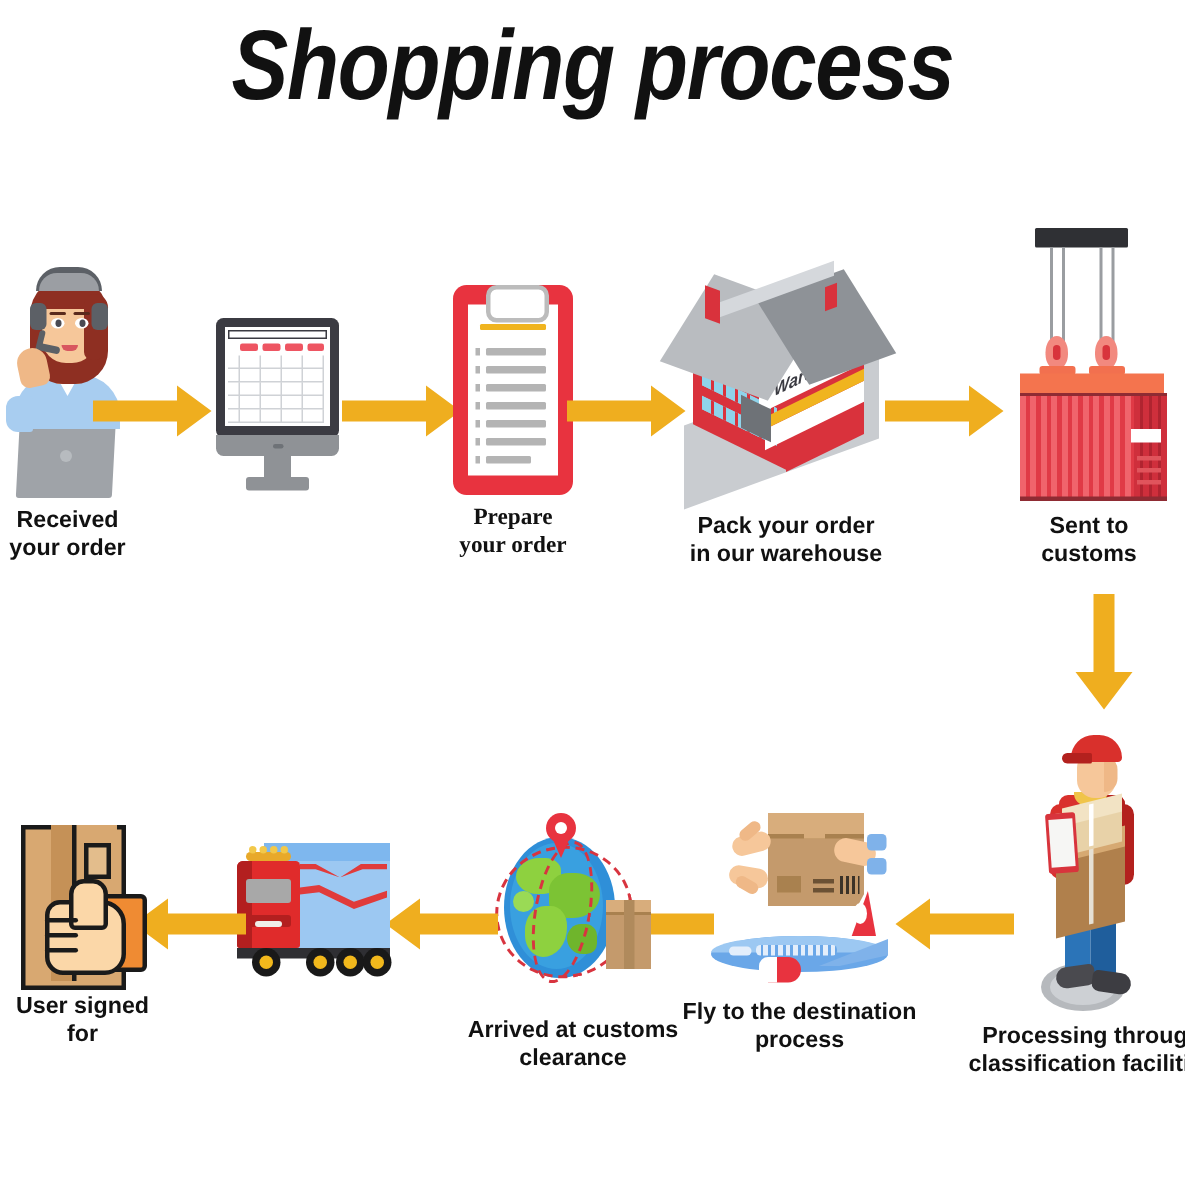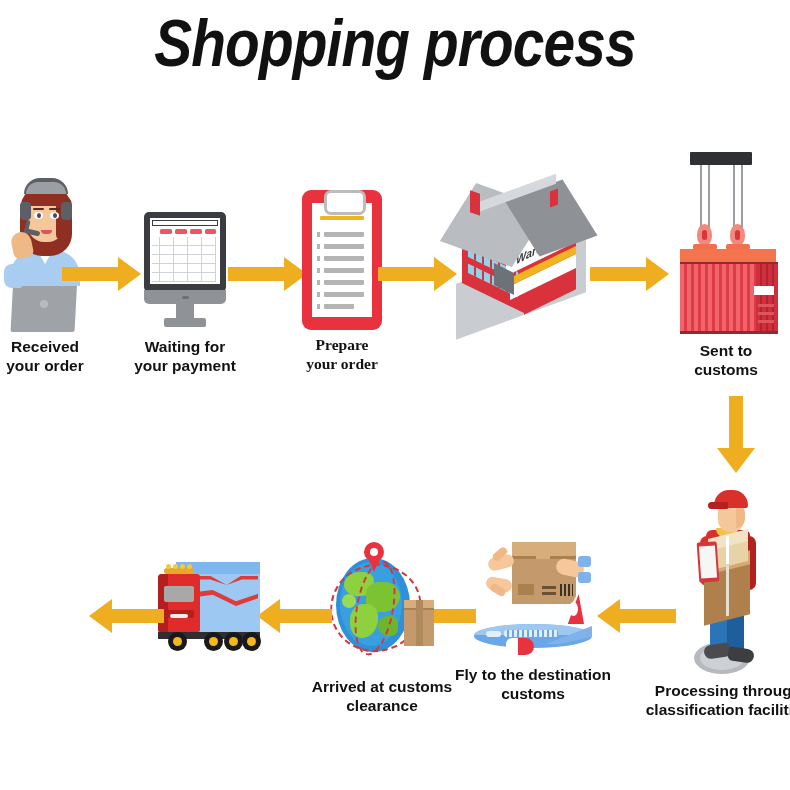--- a/index.html
+++ b/index.html
@@ -188,22 +188,20 @@
           <div></div>
           <div></div>
           <div></div>
           <div></div>
       </div>
       <div class="sh" style="left:6px;top:78px;width:82px;height:14px;background:#8f9296;border-radius:0 0 5px 5px;"></div>
       <div class="sh" style="left:44px;top:84px;width:7px;height:3px;background:#6e7277;border-radius:2px;"></div>
       <div class="sh mon-neck" style="left:38px;top:92px;width:18px;height:16px;"></div>
       <div class="sh mon-foot" style="left:26px;top:106px;width:42px;height:9px;"></div>
     </div>
-    <div class="caption" style="left:-32px;top:126px;width:158px;">Waiting for
-your payment</div>
   </div>
 
   <div class="arrow" style="left:228px;top:256px;">
     <svg width="80" height="36" viewBox="0 0 80 36">
         <polygon points="0,11 56,11 56,1 79,18 56,35 56,25 0,25" fill="#efae1f"></polygon>
       </svg>
   </div>
 
   <div class="step" style="left:302px;top:190px;width:80px;height:142px;font-family:Liberation Serif, serif;">
     <div class="art" style="width:80px;height:142px;">
@@ -262,20 +260,22 @@
 
       <div class="sh wh-darkgray" style="left:72px;top:14px;width:58px;height:56px;transform:skew(32deg,-20deg);"></div>
 
       <div class="sh" style="left:28px;top:12px;width:78px;height:10px;background:#d5d8dc;transform:skewY(-20deg);"></div>
 
       <div class="sh wh-red" style="left:20px;top:16px;width:10px;height:22px;transform:skewY(20deg);"></div>
       <div class="sh wh-red" style="left:100px;top:14px;width:8px;height:16px;transform:skewY(-20deg);"></div>
 
       <div class="sh" style="left:44px;top:92px;width:20px;height:22px;background:#6e7277;transform:skewY(26deg);"></div>
     </div>
+    <div class="caption" style="left:-14px;top:166px;width:176px;">Pack your order
+in our warehouse</div>
   </div>
 
   <div class="arrow" style="left:590px;top:256px;">
     <svg width="80" height="36" viewBox="0 0 80 36">
         <polygon points="0,11 56,11 56,1 79,18 56,35 56,25 0,25" fill="#efae1f"></polygon>
       </svg>
   </div>
 
   <div class="step" style="left:668px;top:152px;width:114px;height:180px;">
     <div class="art" style="width:114px;height:180px;">
@@ -395,21 +395,21 @@
       <div class="sh" style="left:44px;top:88px;width:54px;height:7px;
            background:repeating-linear-gradient(90deg,#e3eefb 0 3px,#6aa7e8 3px 5px);border-radius:3px;"></div>
       <div class="sh" style="left:26px;top:89px;width:15px;height:6px;background:#e3eefb;border-radius:3px;"></div>
 
       <div class="sh" style="left:52px;top:96px;width:22px;height:17px;background:#e8333f;border-radius:0 10px 10px 0;"></div>
       <div class="sh" style="left:46px;top:96px;width:12px;height:17px;background:#ffffff;border-radius:6px 0 0 6px;"></div>
 
       <div class="sh" style="left:86px;top:84px;width:46px;height:18px;background:#7fb2ea;clip-path:polygon(0 100%,100% 0,100% 60%,30% 100%);"></div>
     </div>
     <div class="caption" style="left:-18px;top:124px;width:182px;">Fly to the destination
-customs</div>
+process</div>
   </div>
 
   <div class="arrow" style="left:396px;top:598px;">
     <svg width="80" height="36" viewBox="0 0 80 36">
         <polygon points="80,11 24,11 24,1 1,18 24,35 24,25 80,25" fill="#efae1f"></polygon>
       </svg>
   </div>
 
   <div class="step" style="left:322px;top:542px;width:120px;height:116px;">
     <div class="art" style="width:120px;height:116px;">
@@ -480,14 +480,35 @@
       <div class="sh tk-hub" style="left:95px;top:81px;width:9px;height:9px;"></div>
     </div>
   </div>
 
   <div class="arrow" style="left:88px;top:598px;">
     <svg width="76" height="36" viewBox="0 0 76 36">
         <polygon points="76,11 24,11 24,1 1,18 24,35 24,25 76,25" fill="#efae1f"></polygon>
       </svg>
   </div>
 
+  <div class="step" style="left:8px;top:550px;width:92px;height:110px;">
+    <div class="art" style="width:92px;height:110px;">
+
+      <div class="sh door" style="left:6px;top:0px;width:64px;height:104px;"></div>
+      <div class="sh doorpanel" style="left:26px;top:0px;width:14px;height:104px;"></div>
+      <div class="sh" style="left:40px;top:0px;width:30px;height:104px;background:#d8a871;border-left:3px solid #1a1a1a;box-sizing:border-box;"></div>
+      <div class="sh" style="left:48px;top:12px;width:18px;height:24px;background:#e3bd8c;border:3px solid #1a1a1a;box-sizing:border-box;"></div>
+
+      <div class="sh cuff" style="left:58px;top:46px;width:26px;height:46px;border-radius:0 4px 4px 0;"></div>
+
+      <div class="sh hand" style="left:22px;top:50px;width:48px;height:44px;border-radius:10px 16px 14px 12px;"></div>
+
+      <div class="sh hand" style="left:38px;top:36px;width:20px;height:28px;border-radius:10px 10px 4px 4px;"></div>
+
+      <div class="sh" style="left:22px;top:62px;width:22px;height:3px;background:#1a1a1a;border-radius:2px;"></div>
+      <div class="sh" style="left:22px;top:72px;width:22px;height:3px;background:#1a1a1a;border-radius:2px;"></div>
+      <div class="sh" style="left:22px;top:82px;width:22px;height:3px;background:#1a1a1a;border-radius:2px;"></div>
+    </div>
+    <div class="caption" style="left:-22px;top:112px;width:138px;">User signed
+for</div>
+  </div>
 
 </div>
 
 </body></html>

